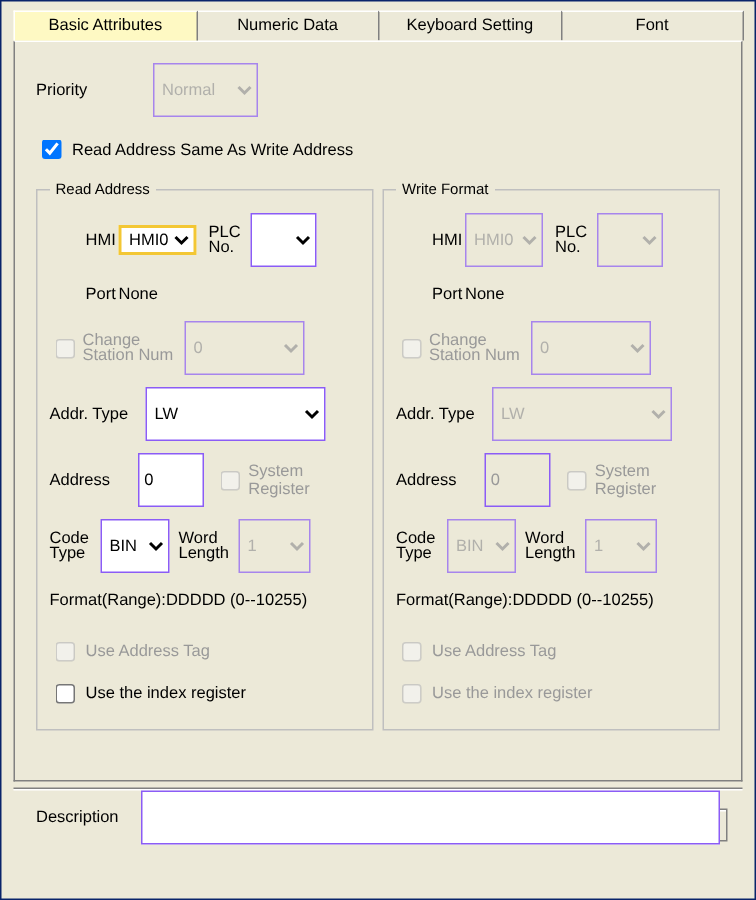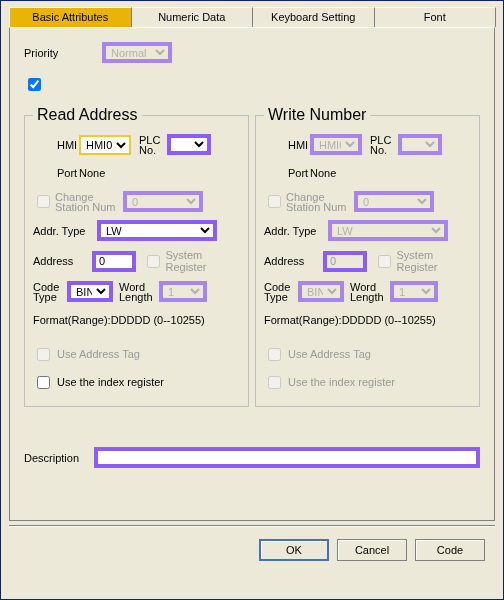--- a/index.html
+++ b/index.html
@@ -45,55 +45,55 @@
     text-align: center;
     border: 1px solid #808080;
     border-bottom: none;
     background: #ece9d8;
     cursor: pointer;
     position: relative;
     margin-right: -1px;
   }
   .tab-row.row2 .tab { border-top: 1px solid #fff; }
   .tab.active {
-    background: #eab308;
+    background: #fef9c3;
     border-top: 1px solid #fff;
     border-left: 1px solid #fff;
     z-index: 2;
   }
   .tab-body {
     border: 1px solid #808080;
     border-top: 1px solid #fff;
     height: 494px;
     background: #ece9d8;
     padding: 14px 14px 8px 14px;
     position: relative;
   }
   .row { display: flex; align-items: center; margin-bottom: 12px; }
   label { color: #000; }
   label.disabled, .disabled { color: #999; }
   input[type="text"], select {
     font-family: inherit; font-size: 11px;
-    height: 21px;
-    border: 4px solid #8b5cf6;
+    height: 36px;
+    border: 1px solid #8b5cf6;
     background: #fff;
     padding: 1px 3px;
   }
   select { padding: 0 1px; }
   input[type="checkbox"] { width: 13px; height: 13px; }
   select.disabled-control, input.disabled-control {
     background: #ece9d8;
     color: #999;
   }
   fieldset {
     border: 1px solid #bfbfbf;
     margin: 0;
     padding: 10px 8px 6px 8px;
   }
-  fieldset > legend { padding: 0 4px; color: #000; font-size: 16px; }
+  fieldset > legend { padding: 0 4px; color: #000; font-size: 10px; }
   .two-col { display: flex; gap: 6px; }
   .two-col > fieldset { flex: 1; }
   .grid-row { display: flex; align-items: center; margin-bottom: 8px; min-height: 20px; }
   .lbl { width: 46px; color: #000; padding-left: 24px; }
   .lbl2 { width: 38px; color: #000; }
   .hmi-select {
     width: 52px;
     border: 2px solid #f3c734;
     background: #fff;
     height: 20px;
@@ -133,20 +133,21 @@
 
       <div class="row">
         <label style="width:78px;">Priority</label>
         <select class="disabled-control" disabled="" style="width:70px;">
           <option>Normal</option>
         </select>
       </div>
 
       <div class="row">
         <input type="checkbox" checked="" style="">
+        <label style="margin-left:4px;">Read Address Same As Write Address</label>
       </div>
 
       <div class="two-col">
 
         <fieldset>
           <legend>Read Address</legend>
 
           <div class="grid-row">
             <span class="lbl">HMI</span>
             <select class="hmi-select">
@@ -208,21 +209,21 @@
             <span class="disabled" style="margin-left:4px;">Use Address Tag</span>
           </div>
 
           <div class="grid-row">
             <input type="checkbox" style="">
             <span style="margin-left:4px;">Use the index register</span>
           </div>
         </fieldset>
 
         <fieldset>
-          <legend>Write Number</legend>
+          <legend>Write Format</legend>
 
           <div class="grid-row">
             <span class="lbl">HMI</span>
             <select disabled="" class="disabled-control" style="width:52px;">
               <option>HMI0</option>
             </select>
             <span style="width:8px;"></span>
             <span class="lbl2" style="width:28px; line-height:10px;">PLC No.</span>
             <select disabled="" class="disabled-control" style="width:44px;">
               <option></option>

